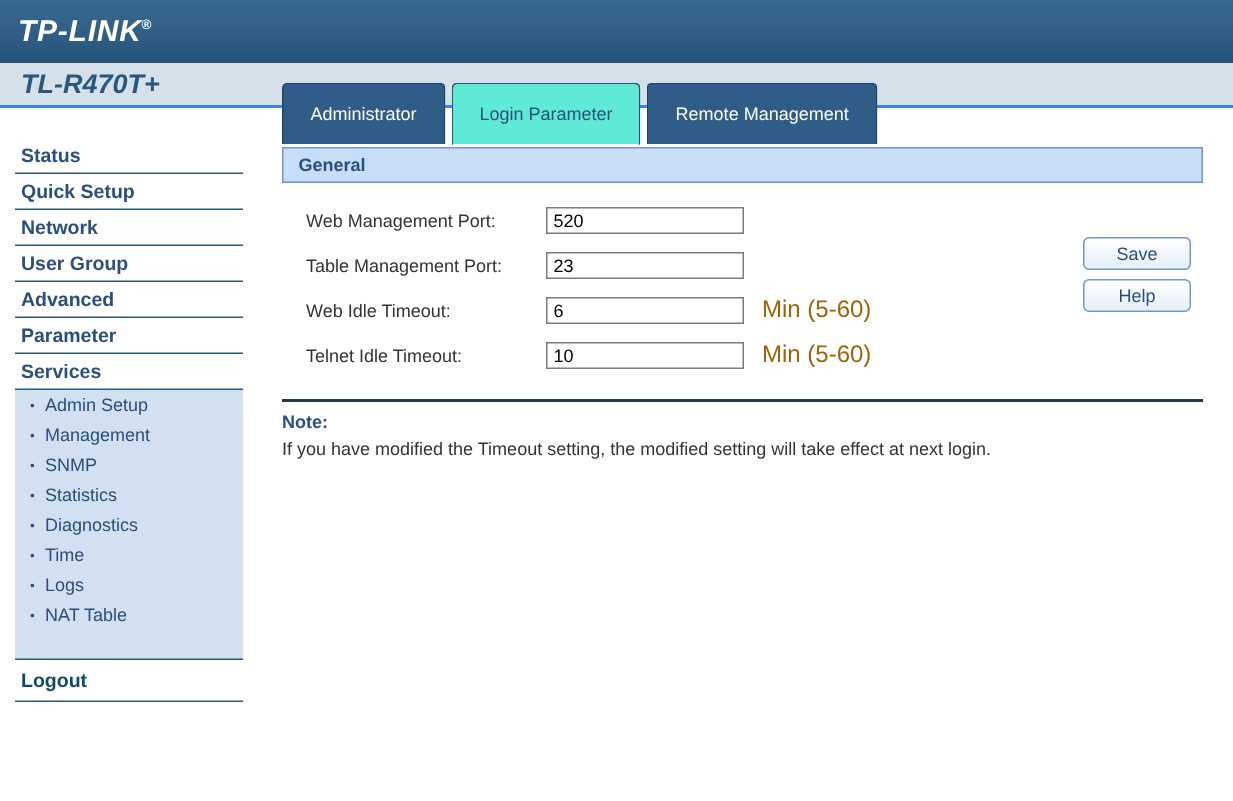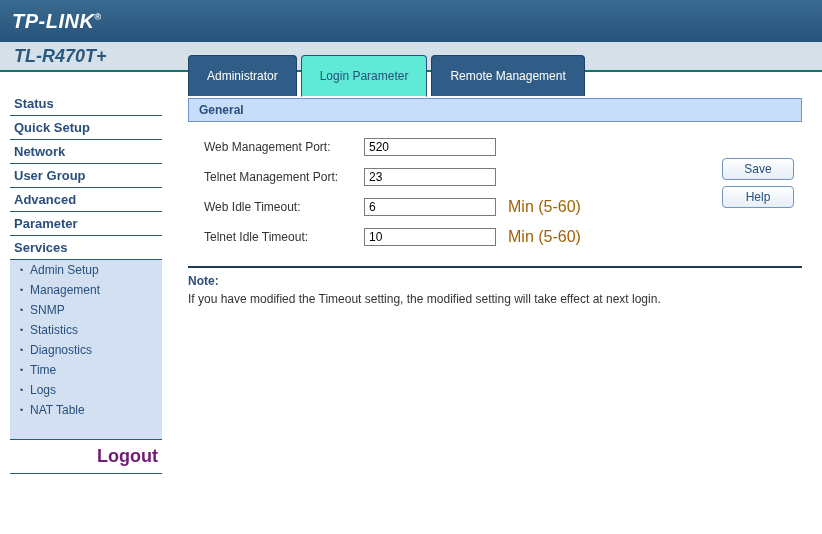--- a/index.html
+++ b/index.html
@@ -23,21 +23,21 @@
     font-size: 20px;
     font-weight: bold;
     font-style: italic;
     letter-spacing: 0.5px;
     font-family: Arial, sans-serif;
   }
   .logo sup { font-size: 9px; font-style: normal;}
   .subbar {
     height: 30px;
     background: #d6e0e9;
-    border-bottom: 2px solid #0f766e;
+    border-bottom: 2px solid #3b82f6;
     display: flex;
     align-items: center;
     padding-left: 14px;
   }
   .model {
     color: #29587f;
     font-size: 18px;
     font-weight: bold;
     font-style: italic;
     font-family: Arial, sans-serif;
@@ -78,27 +78,26 @@
     color: #2a4f7c;
     font-size: 9px;
     top: 5px;
   }
   .spacer-row {
     border-bottom: 1px solid #29587f;
     height: 20px;
     background: #d2e0f2;
   }
   .logout {
-    color: #701a75;
-    font-weight: bold;
-    font-size: 18px;
+    color: #0c4a6e;
+    font-weight: bold;
+    font-size: 13px;
     padding: 6px 4px;
     border-bottom: 1px solid #29587f;
     cursor: pointer;
-    text-align: right;
   }
   .content {
     flex: 1;
     padding: 0 20px 0 18px;
     position: relative;
   }
   .tabs {
     display: flex;
     position: absolute;
     top: -17px;
@@ -235,21 +234,21 @@
     <div class="panel-title">General</div>
 
     <div class="form-area">
       <div class="form-rows">
         <div class="form-row">
           <span class="form-label">Web Management Port:</span>
           <input class="form-input" value="520" style="">
           <span class="form-hint"></span>
         </div>
         <div class="form-row">
-          <span class="form-label">Telnet Management Port:</span>
+          <span class="form-label">Table Management Port:</span>
           <input class="form-input" value="23" style="">
           <span class="form-hint"></span>
         </div>
         <div class="form-row">
           <span class="form-label">Web Idle Timeout:</span>
           <input class="form-input" value="6" style="">
           <span class="form-hint">Min (5-60)</span>
         </div>
         <div class="form-row">
           <span class="form-label">Telnet Idle Timeout:</span>

